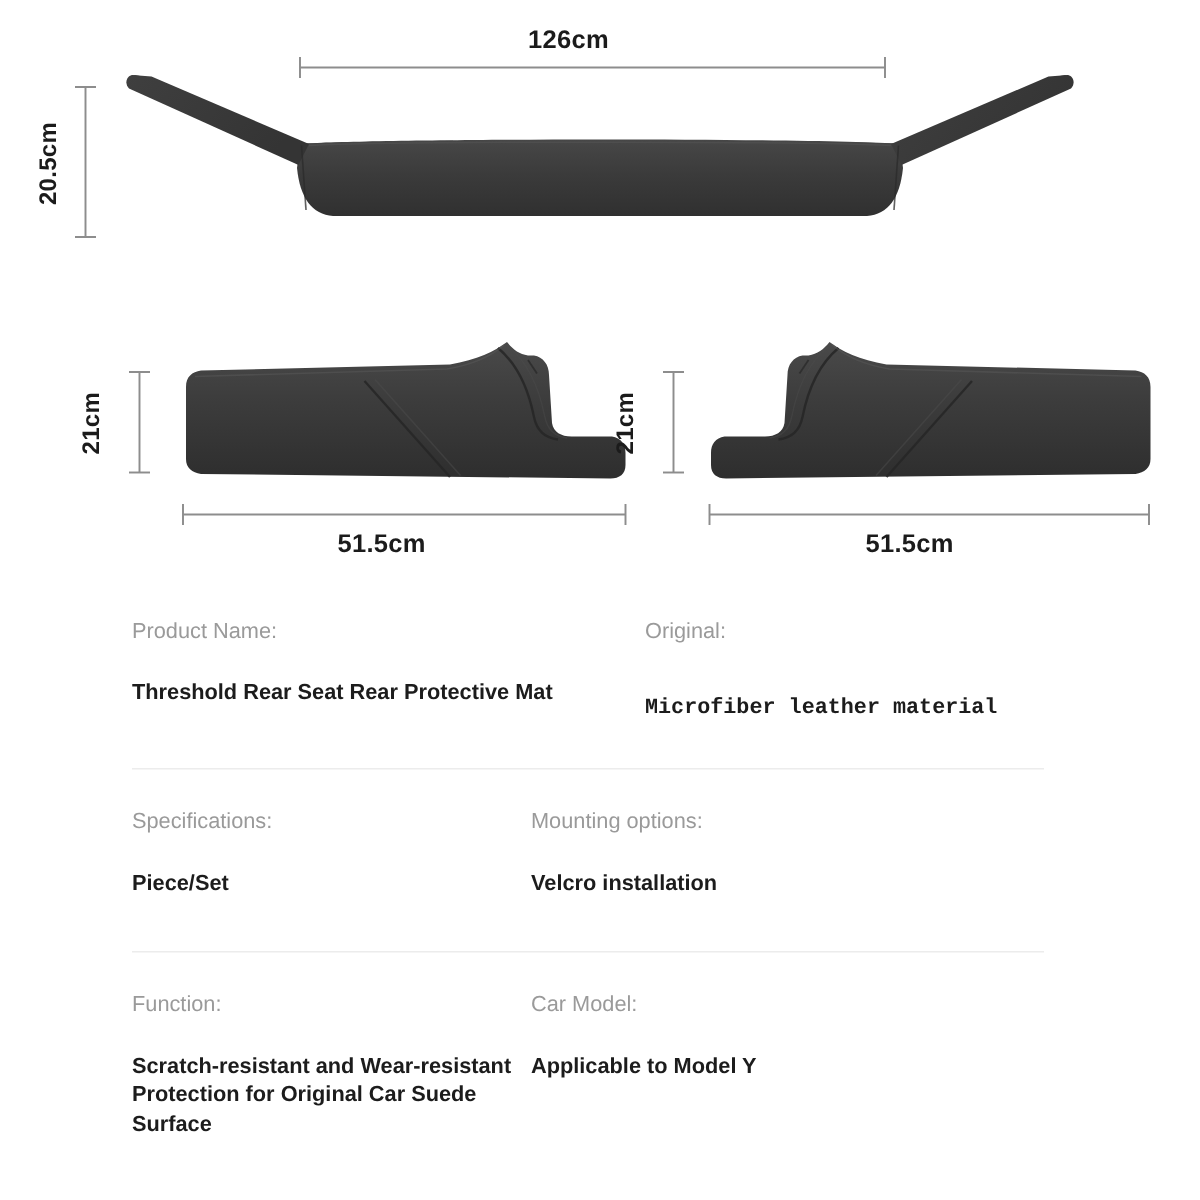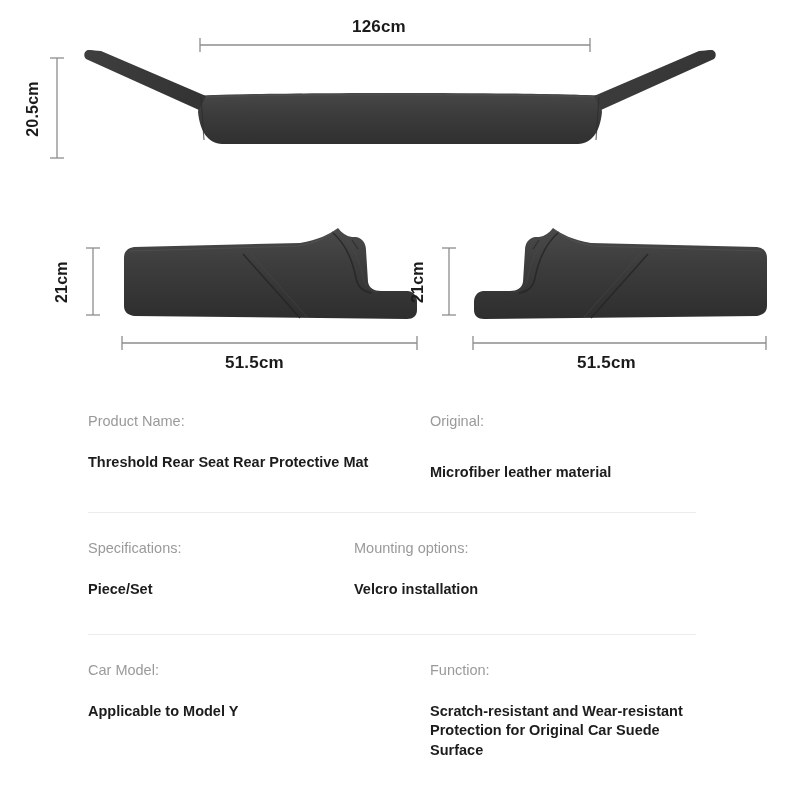--- a/index.html
+++ b/index.html
@@ -121,21 +121,21 @@
     font-size: 14.5px;
     color: #1c1c1c;
     font-weight: bold;
     line-height: 1.35;
   }
 
   .row-1 .spec-cell { padding-top: 12px; padding-bottom: 30px; }
   .row-2 .spec-cell { padding-top: 26px; padding-bottom: 34px; }
   .row-3 .spec-cell { padding-top: 26px; padding-bottom: 10px; }
 
-  .row-1 .col-2 .spec-value { padding-top: 10px; }
+  .row-1 .col-2 .spec-value { padding-top: 10px; font-family: Liberation Mono, monospace; }
 </style>
 </head>
 <body>
 
 <div id="page">
 
   <div class="diagram">
     <svg width="800" height="390" viewBox="0 0 800 390" xmlns="http://www.w3.org/2000/svg">
       <defs>
         <linearGradient id="matGradTop" x1="0" y1="0" x2="0" y2="1">
@@ -322,25 +322,25 @@
         <div class="spec-label">Specifications:</div>
         <div class="spec-value">Piece/Set</div>
       </div>
       <div class="spec-cell col-1">
         <div class="spec-label">Mounting options:</div>
         <div class="spec-value">Velcro installation</div>
       </div>
     </div>
 
     <div class="spec-row row-3">
+      <div class="spec-cell col-2">
+        <div class="spec-label">Function:</div>
+        <div class="spec-value">Scratch-resistant and Wear-resistant Protection for Original Car Suede Surface</div>
+      </div>
       <div class="spec-cell col-1">
         <div class="spec-label">Car Model:</div>
         <div class="spec-value">Applicable to Model Y</div>
       </div>
-      <div class="spec-cell col-2">
-        <div class="spec-label">Function:</div>
-        <div class="spec-value">Scratch-resistant and Wear-resistant Protection for Original Car Suede Surface</div>
-      </div>
     </div>
 
   </div>
 
 </div>
 
 </body></html>

